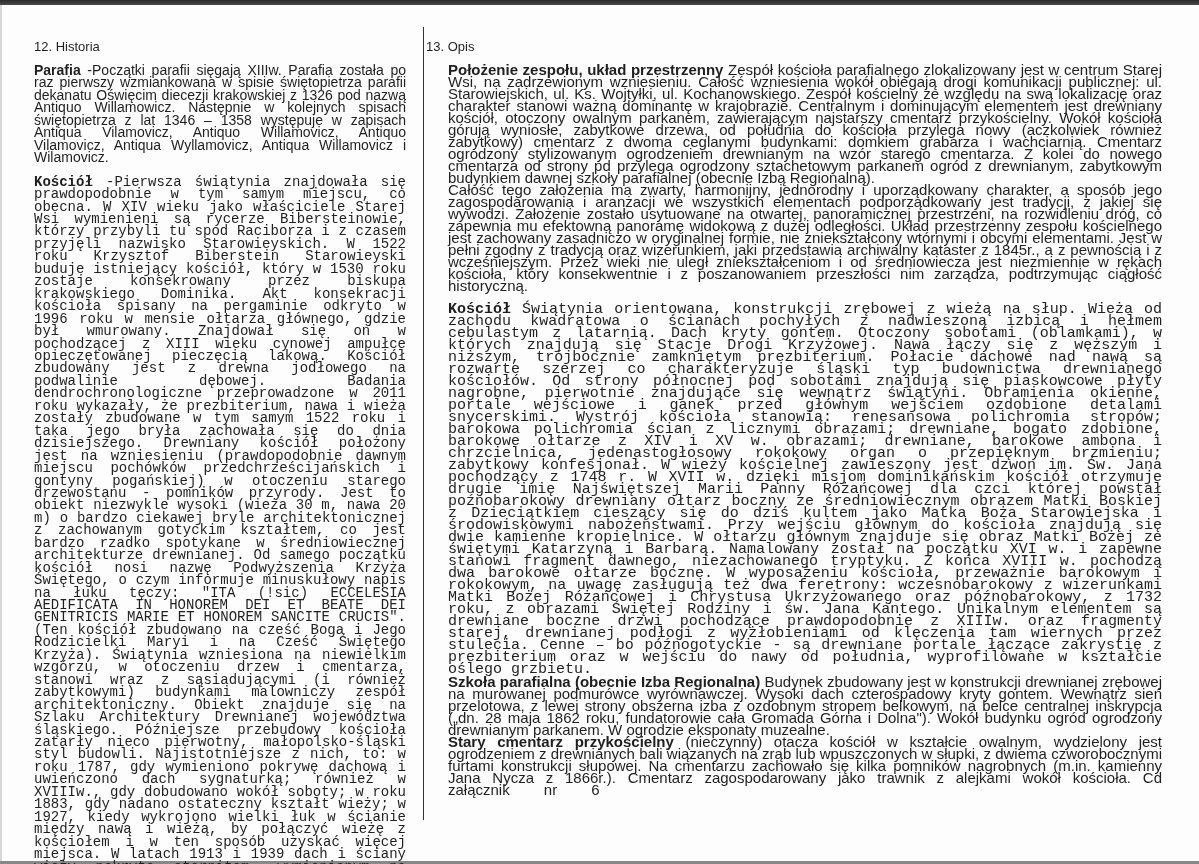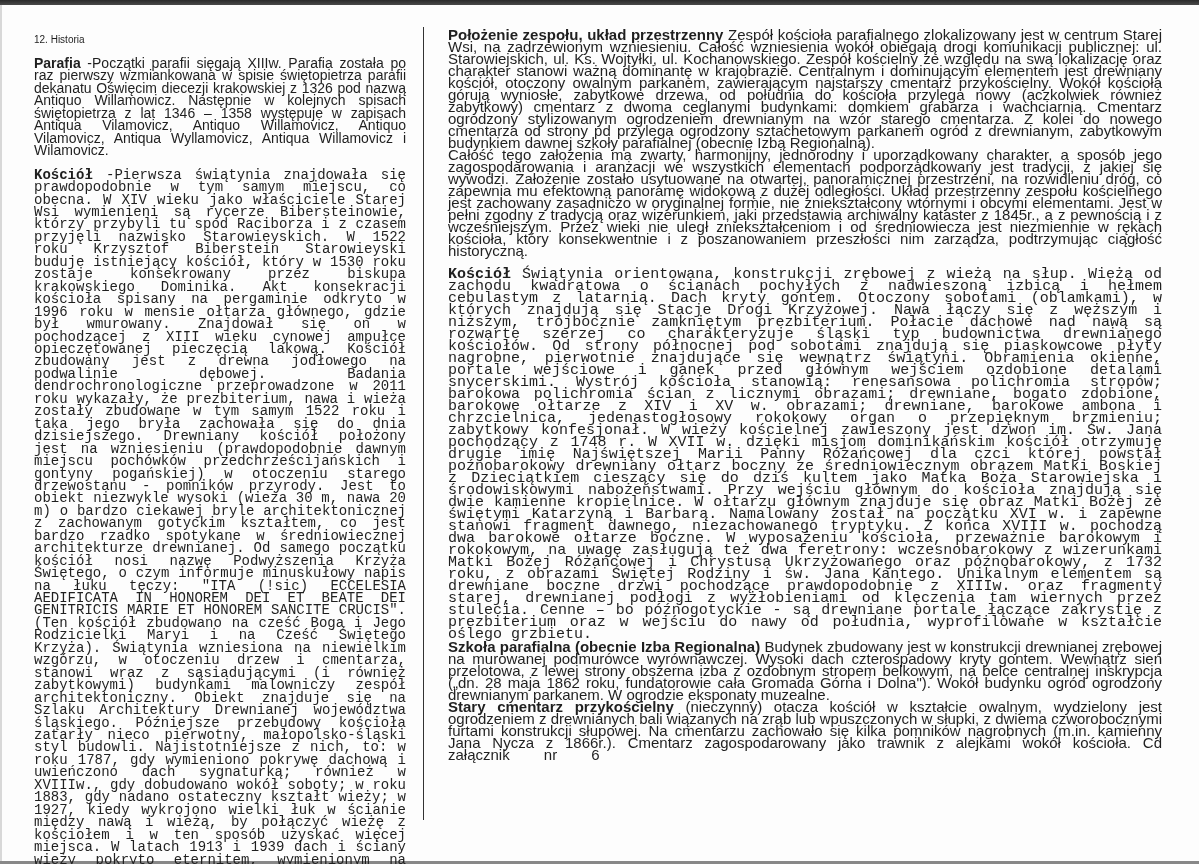--- a/index.html
+++ b/index.html
@@ -26,21 +26,21 @@
     position: absolute; left: 34px; top: 29px; width: 372px;
   }
   .col-right {
     position: absolute; left: 430px; top: 29px; width: 732px;
   }
   .divider {
     position: absolute; left: 423px; top: 27px; width: 1px; height: 793px;
     background: #333;
   }
   .section-heading {
-    font-size: 10px; line-height: 13px; margin: 4px 0 11px 0; font-weight: normal;
+    font-size: 13px; line-height: 13px; margin: 11px 0 11px 0; font-weight: normal;
   }
   .col-right .section-heading { margin-left: -4px; }
   .para {
     font-size: 15px; line-height: 12px; margin: 0;
     text-align: justify;
   }
   .col-left .para { font-size: 14px; line-height: 12.45px; }
   .gap-top { margin-top: 12px !important; font-family: Liberation Mono, monospace; }
   b.lead { font-weight: bold; }
   .ref-link {
@@ -67,20 +67,21 @@
   <p class="para gap-top" style="margin-top:15px;">
     <b class="lead">Kościół</b><span> -Pierwsza świątynia znajdowała się prawdopodobnie w tym samym miejscu, co obecna. W XIV wieku jako właściciele Starej Wsi wymienieni są rycerze Bibersteinowie, którzy przybyli tu spod Raciborza i z czasem przyjęli nazwisko Starowieyskich. W 1522 roku Krzysztof Biberstein Starowieyski buduje istniejący kościół, który w 1530 roku zostaje konsekrowany przez biskupa krakowskiego Dominika. Akt konsekracji kościoła spisany na pergaminie odkryto w 1996 roku w mensie ołtarza głównego, gdzie był wmurowany. Znajdował się on w pochodzącej z XIII wieku cynowej ampułce opieczętowanej pieczęcią lakową. Kościół zbudowany jest z drewna jodłowego na podwalinie dębowej. Badania dendrochronologiczne przeprowadzone w 2011 roku wykazały, że prezbiterium, nawa i wieża zostały zbudowane w tym samym 1522 roku i taka jego bryła zachowała się do dnia dzisiejszego. Drewniany kościół położony jest na wzniesieniu (prawdopodobnie dawnym miejscu pochówków przedchrześcijańskich i gontyny pogańskiej) w otoczeniu starego drzewostanu - pomników przyrody. Jest to obiekt niezwykle wysoki (wieża 30 m, nawa 20 m) o bardzo ciekawej bryle architektonicznej z zachowanym gotyckim kształtem, co jest bardzo rzadko spotykane w średniowiecznej architekturze drewnianej. Od samego początku kościół nosi nazwę Podwyższenia Krzyża Świętego, o czym informuje minuskułowy napis na łuku tęczy: "ITA (!sic) ECCELESIA AEDIFICATA IN HONOREM DEI ET BEATE DEI GENITRICIS MARIE ET HONOREM SANCITE CRUCIS".(Ten kościół zbudowano na cześć Boga i Jego Rodzicielki Maryi i na Cześć Świętego Krzyża). Świątynia wzniesiona na niewielkim wzgórzu, w otoczeniu drzew i cmentarza, stanowi wraz z sąsiadującymi (i również zabytkowymi) budynkami malowniczy zespół architektoniczny. Obiekt znajduje się na Szlaku Architektury Drewnianej województwa śląskiego. Późniejsze przebudowy kościoła zatarły nieco pierwotny, małopolsko-śląski styl budowli. Najistotniejsze z nich, to: w roku 1787, gdy wymieniono pokrywę dachową i uwieńczono dach sygnaturką; również w XVIIIw., gdy dobudowano wokół soboty; w roku 1883, gdy nadano ostateczny kształt wieży; w 1927, kiedy wykrojono wielki łuk w ścianie między nawą i wieżą, by połączyć wieżę z kościołem i w ten sposób uzyskać więcej miejsca.  W latach 1913 i 1939 dach i ściany wieży pokryto eternitem, wymienionym na powrót na gonty podczas remontu przeprowadzonego po 2000 roku. Wnętrze kościoła jest bardzo bogato zdobione i wystrojone – w XVIII w. nadano mu charakter barokowy czy wręcz w stylu rokoko. W ostatnim czasie przez sześć lat trwały prace konserwatorskie, których efektem było odkrycie, konserwacja i ekspozycja bezcennych polichromii renesansowych z XVIw.</span>
   </p>
 
   <span class="ref-link">Cd zał. nr 6</span>
 </div>
 
 <div class="divider"></div>
 
 <div class="col-right">
+  <h2 class="section-heading">13. Opis</h2>
 
   <div class="right-indent">
     <p class="para">
       <b class="lead">Położenie zespołu, układ przestrzenny</b><span> Zespół kościoła parafialnego zlokalizowany jest w centrum Starej Wsi, na zadrzewionym wzniesieniu. Całość wzniesienia wokół obiegają drogi komunikacji publicznej: ul. Starowiejskich, ul. Ks. Wojtyłki, ul. Kochanowskiego. Zespół kościelny ze względu na swą lokalizację oraz charakter stanowi ważną dominantę w krajobrazie.  Centralnym i dominującym  elementem jest drewniany kościół, otoczony owalnym parkanem, zawierającym najstarszy cmentarz przykościelny. Wokół kościoła górują wyniosłe, zabytkowe drzewa, od południa do kościoła przylega nowy (aczkolwiek również zabytkowy) cmentarz z dwoma ceglanymi budynkami: domkiem grabarza i wachciarnią. Cmentarz ogrodzony stylizowanym ogrodzeniem drewnianym na wzór starego cmentarza. Z kolei do nowego cmentarza od strony pd przylega ogrodzony sztachetowym parkanem ogród z drewnianym, zabytkowym  budynkiem dawnej szkoły parafialnej (obecnie Izbą Regionalną).</span>
     </p>
     <p class="para">Całość tego założenia ma zwarty, harmonijny, jednorodny  i uporządkowany charakter, a sposób jego zagospodarowania i aranżacji we  wszystkich elementach podporządkowany jest tradycji, z jakiej się wywodzi. Założenie zostało usytuowane na otwartej, panoramicznej przestrzeni, na rozwidleniu dróg, co zapewnia mu efektowną panoramę widokową z dużej odległości.  Układ przestrzenny zespołu kościelnego jest zachowany zasadniczo w oryginalnej formie, nie zniekształcony wtórnymi i obcymi elementami. Jest w pełni zgodny z tradycją oraz wizerunkiem, jaki przedstawia archiwalny kataster z 1845r., a z pewnością  i z wcześniejszym.  Przez wieki nie uległ zniekształceniom i od średniowiecza jest niezmiennie w rękach kościoła, który konsekwentnie i z poszanowaniem przeszłości nim zarządza, podtrzymując ciągłość historyczną.</p>
 
     <p class="para gap-top">
       <b class="lead">Kościół</b><span> Świątynia orientowana, konstrukcji zrębowej z wieżą na słup. Wieża od zachodu kwadratowa o ścianach pochyłych z nadwieszoną izbicą i hełmem cebulastym z latarnią. Dach kryty gontem. Otoczony sobotami (oblamkami), w których znajdują się Stacje Drogi Krzyżowej. Nawa łączy się z węższym i niższym, trójbocznie zamkniętym prezbiterium. Połacie dachowe nad nawą są rozwarte szerzej co charakteryzuje śląski typ budownictwa drewnianego kościołów. Od strony północnej pod sobotami znajdują się piaskowcowe płyty nagrobne, pierwotnie znajdujące się wewnątrz świątyni. Obramienia okienne, portale wejściowe i ganek przed głównym wejściem ozdobione  detalami snycerskimi. Wystrój kościoła stanowią: renesansowa polichromia stropów; barokowa polichromia ścian z licznymi obrazami; drewniane, bogato zdobione, barokowe ołtarze z XIV i XV w. obrazami; drewniane, barokowe ambona i chrzcielnica, jedenastogłosowy rokokowy organ o przepięknym brzmieniu; zabytkowy konfesjonał. W wieży kościelnej zawieszony jest dzwon im. Św. Jana pochodzący z 1748 r. W XVII w. dzięki misjom dominikańskim kościół otrzymuje drugie imię Najświętszej Marii Panny Różańcowej dla czci której powstał poźnobarokowy drewniany ołtarz boczny ze średniowiecznym obrazem Matki Boskiej z Dzieciątkiem cieszący się do dziś kultem jako Matka Boża Starowiejska i środowiskowymi nabożeństwami. Przy wejściu głównym do kościoła znajdują się dwie kamienne kropielnice. W ołtarzu głównym znajduje się obraz Matki Bożej ze świętymi Katarzyną i Barbarą. Namalowany został na początku XVI w. i zapewne stanowi fragment dawnego, niezachowanego tryptyku. Z końca XVIII w. pochodzą dwa barokowe ołtarze boczne. W wyposażeniu kościoła, przeważnie barokowym i rokokowym, na uwagę zasługują też dwa feretrony: wczesnobarokowy z wizerunkami Matki Bożej Różańcowej i Chrystusa Ukrzyżowanego oraz późnobarokowy, z 1732 roku, z obrazami Świętej Rodziny i św. Jana Kantego. Unikalnym elementem są drewniane boczne drzwi pochodzące prawdopodobnie z XIIIw. oraz fragmenty starej, drewnianej podłogi z wyżłobieniami od klęczenia tam wiernych przez stulecia. Cenne – bo późnogotyckie - są drewniane portale łączące zakrystię z prezbiterium oraz w wejściu do nawy od południa, wyprofilowane w kształcie oślego grzbietu.</span>
     </p>

